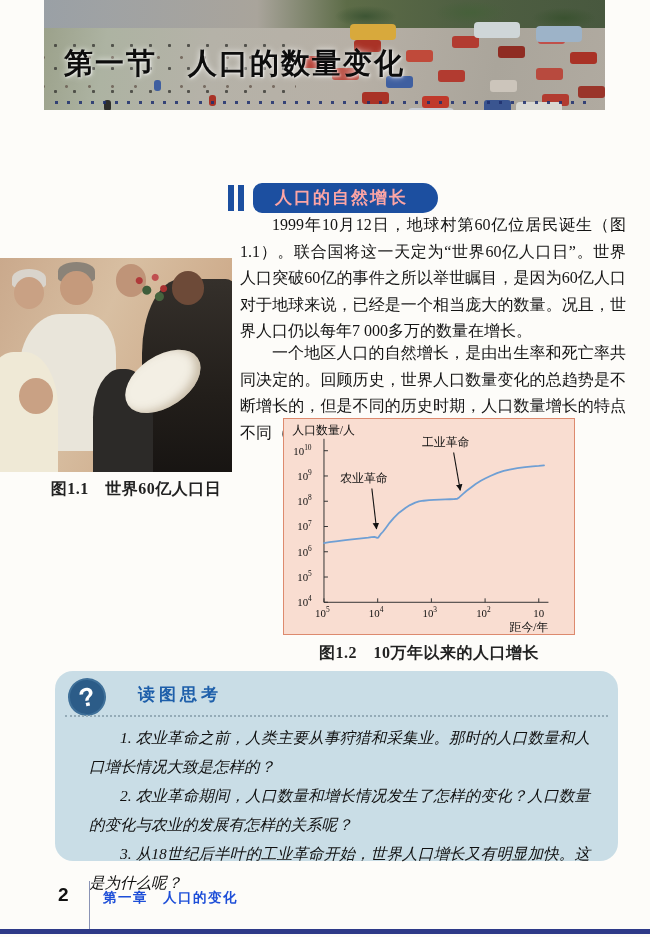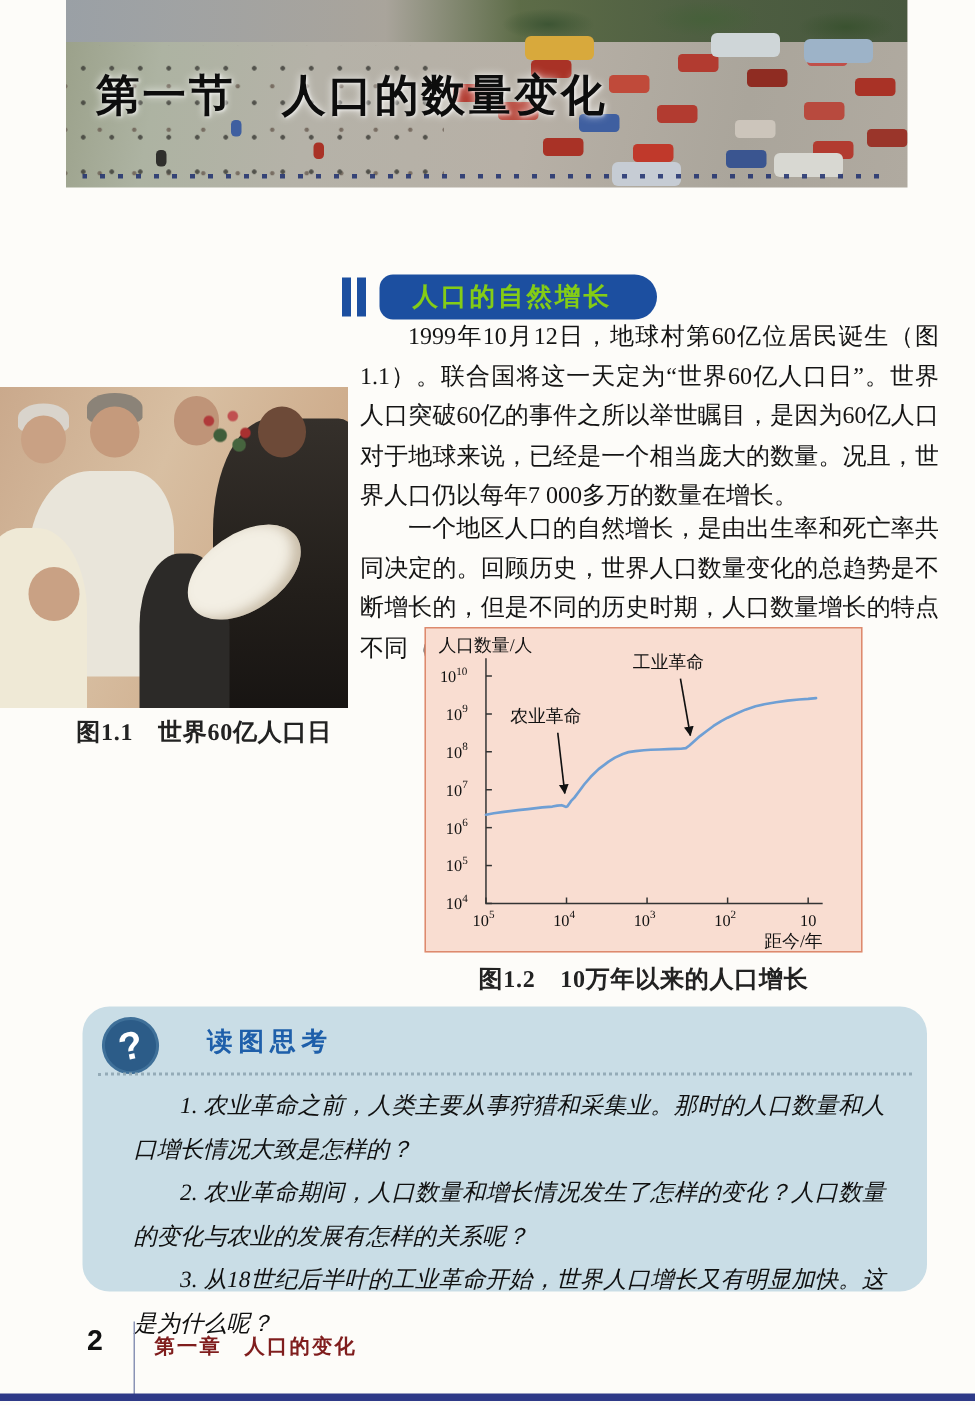--- a/index.html
+++ b/index.html
@@ -5,21 +5,21 @@
   * { margin:0; padding:0; box-sizing:border-box; }
   html,body { background:#ffffff; }
   .page{
     position:relative; width:650px; height:937px; margin:0 auto;
     background:#fdfcf9; overflow:hidden;
     font-family:"Liberation Serif", serif; color:#1a1a1a;
   }
 
   
   .header-photo{
-    position:absolute; left:44px; top:0; width:561px; height:125px; overflow:hidden;
+    position:absolute; left:44px; top:0; width:561px; height:110px; overflow:hidden;
     background:linear-gradient(100deg,#9aa089 0%,#adb3a2 12%,#b5b2a8 30%,#b7b0a6 55%,#aaa59b 80%,#b0aaa0 100%);
   }
   .strip-top{ position:absolute; left:0; top:0; width:100%; height:28px;
     background:linear-gradient(90deg,#9aa0a8 0%,#a8a39a 38%,#55663f 54%,#47593a 74%,#3f5136 100%); opacity:.92;}
   .foliage{ position:absolute; right:0; top:0; width:52%; height:36px;
     background-image:
       radial-gradient(ellipse 44px 15px at 18% 45%, #3d5534 0%, transparent 70%),
       radial-gradient(ellipse 52px 17px at 54% 35%, #46603a 0%, transparent 70%),
       radial-gradient(ellipse 46px 15px at 86% 50%, #3a5230 0%, transparent 70%);}
   .crowd{ position:absolute; left:0; top:30px; width:45%; height:90px; opacity:.8;
@@ -44,21 +44,21 @@
     position:absolute; left:20px; top:44px;
     font-family:"Liberation Sans", sans-serif; font-size:29px; font-weight:bold; color:#0d0d0d;
     letter-spacing:2px; white-space:nowrap;
     text-shadow:0 0 6px rgba(255,255,255,.85), 1px 1px 2px rgba(255,255,255,.6);}
 
   
   .banner-row{ position:absolute; left:228px; top:183px; display:flex; align-items:center; }
   .banner-bars{ display:flex; gap:4px; margin-right:9px; }
   .banner-bars i{ display:block; width:6px; height:26px; background:#1c4fa0; }
   .banner-pill{
-    background:#1c4fa0; color:#84cc16; border-radius:9px 15px 15px 9px;
+    background:#1c4fa0; color:#fca5a5; border-radius:9px 15px 15px 9px;
     padding:3px 30px 4px 22px; font-family:"Liberation Sans", sans-serif;
     font-size:17px; font-weight:bold; letter-spacing:2px; white-space:nowrap;}
 
   
   .para{ position:absolute; left:240px; width:386px; font-size:16px; line-height:26.5px;
     text-align:justify; text-indent:2em; color:#141414;}
   .para-1{ top:212px; }
   .para-2{ top:340px; }
 
   
@@ -110,21 +110,21 @@
     border-bottom:2px dotted #94abb7;}
   .think-body{ position:absolute; left:34px; right:28px; top:52px;}
   .think-body p{ font-size:15.5px; line-height:29px; text-indent:2em; font-style:italic;
     color:#101010; text-align:justify; margin:0;}
 
   
   .page-num{ position:absolute; left:58px; top:884px; font-family:"Liberation Sans", sans-serif;
     font-size:19px; font-weight:bold; color:#111;}
   .footer-rule{ position:absolute; left:89px; top:881px; width:1px; height:49px; background:#8a93b5;}
   .footer-chapter{ position:absolute; left:103px; top:889px; font-family:"Liberation Sans", sans-serif;
-    font-size:13.5px; font-weight:bold; color:#7f1d1d; letter-spacing:1.5px;text-align:center;}
+    font-size:13.5px; font-weight:bold; color:#1d4ed8; letter-spacing:1.5px;text-align:center;}
   .bottom-bar{ position:absolute; left:0; right:0; top:929px; height:5px; background:#2e3a88;}
 </style>
 </head>
 <body>
 
 <div class="page">
 
   <div class="header-photo">
     <div class="strip-top"></div>
     <div class="foliage"></div>

